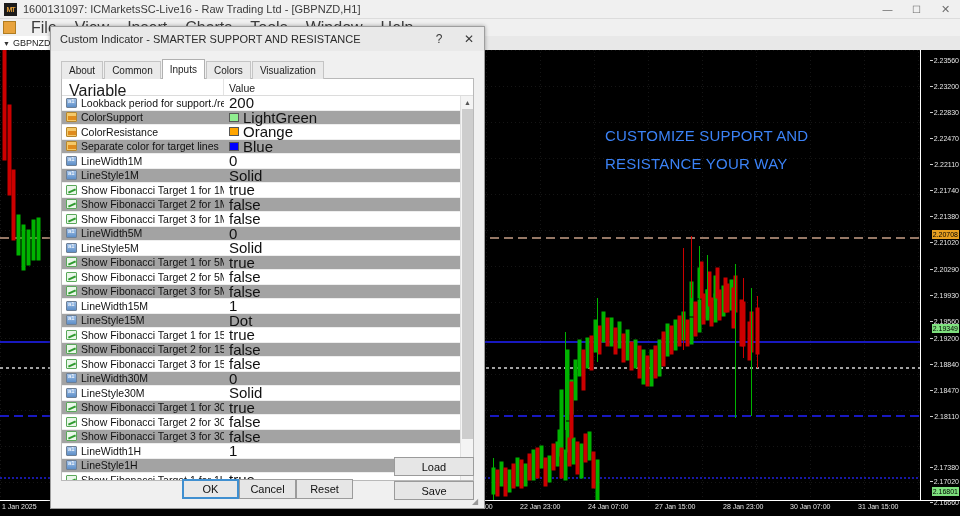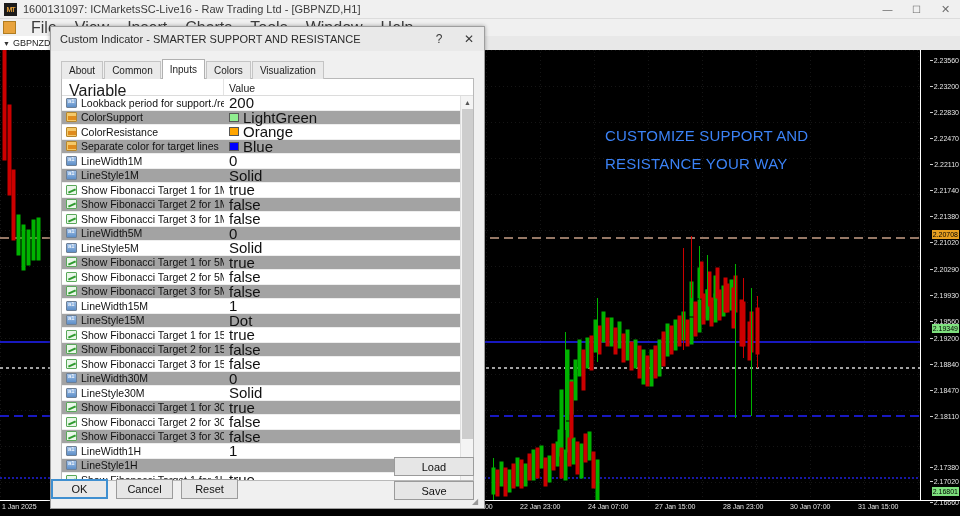--- a/index.html
+++ b/index.html
@@ -201,21 +201,21 @@
   }
   .btn {
     background: #e6e6e6; border: 1px solid #9b9b9b; font-size: 11px;
     color: #111; height: 19px; display: flex; align-items: center;
     justify-content: center; font-family: "Liberation Sans", sans-serif;
   }
   .side-buttons .btn { width: 80px; margin-bottom: 5px; }
 
   .dlg-footer {
     position: absolute; left: 0; right: 0; bottom: 9px;
-    display: flex; justify-content: flex-start; gap: 8px; margin-top: 24px;
+    display: flex; justify-content: center; gap: 0; margin-top: 24px;
   }
   .dlg-footer .btn { width: 57px; height: 20px; }
   .dlg-footer .btn.primary { border: 2px solid #3f8fd0; background: #e8e8e8; }
 
   .resize-grip {
     position: absolute; right: 2px; bottom: 1px; width: 10px; height: 10px;
     color: #9a9a9a; font-size: 8px;
   }
 </style>
 </head>

